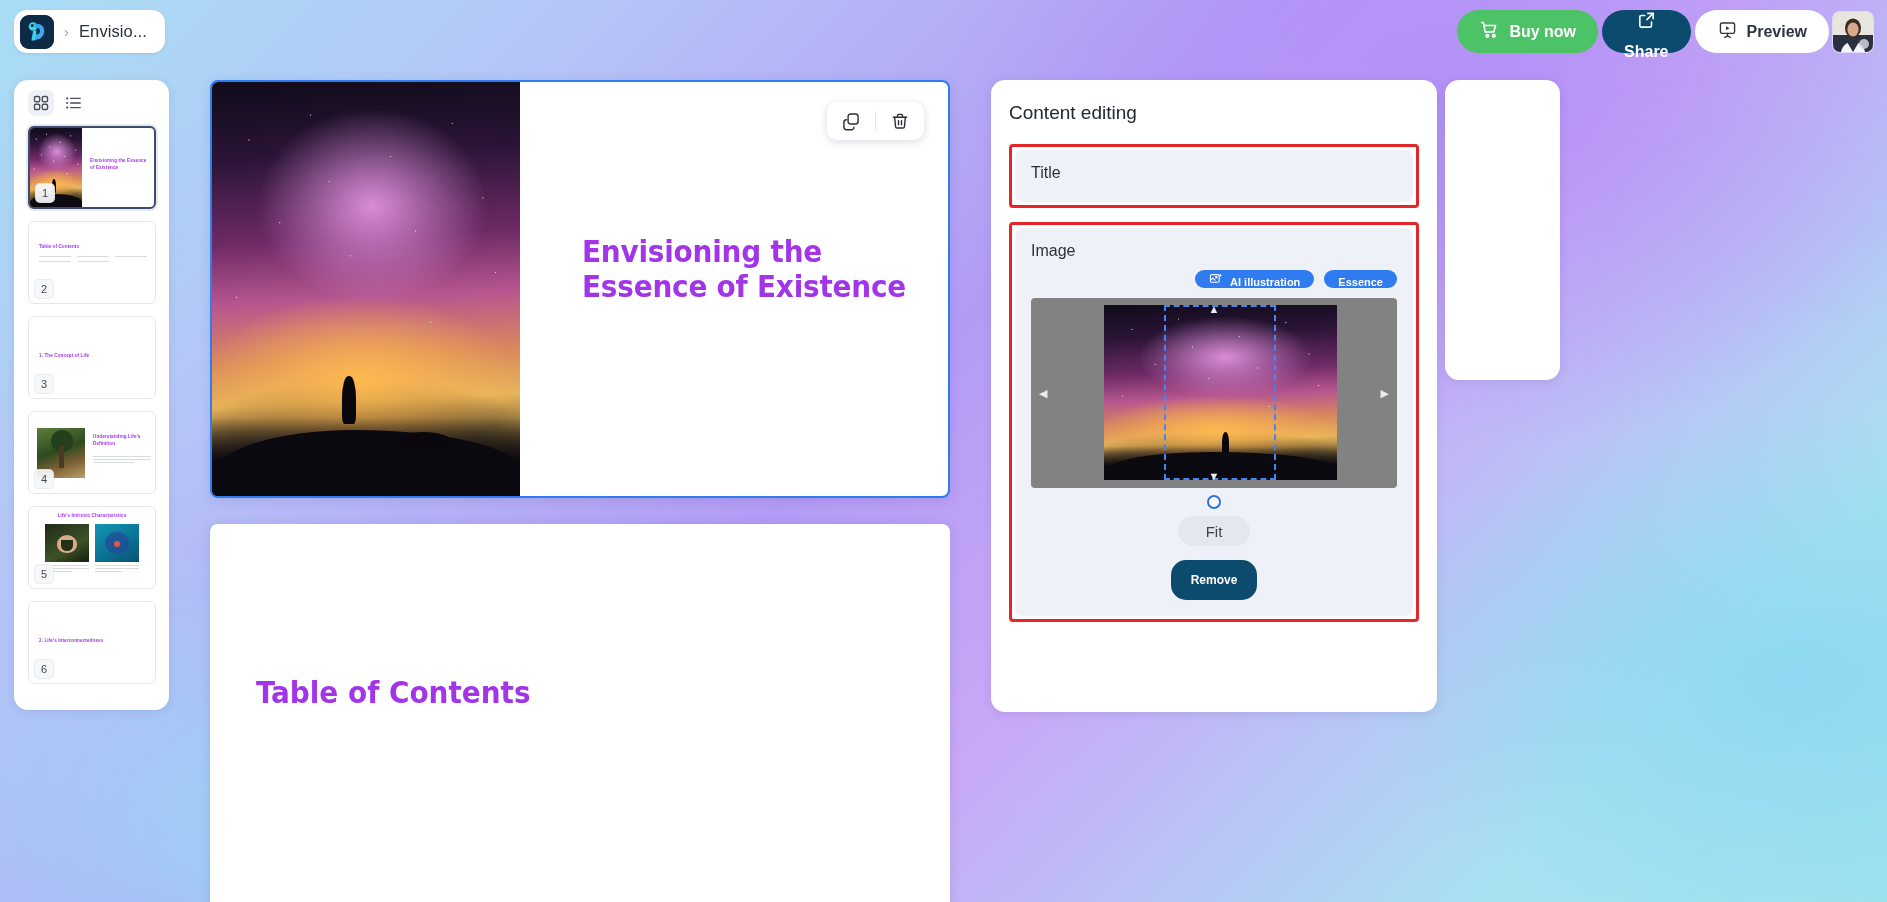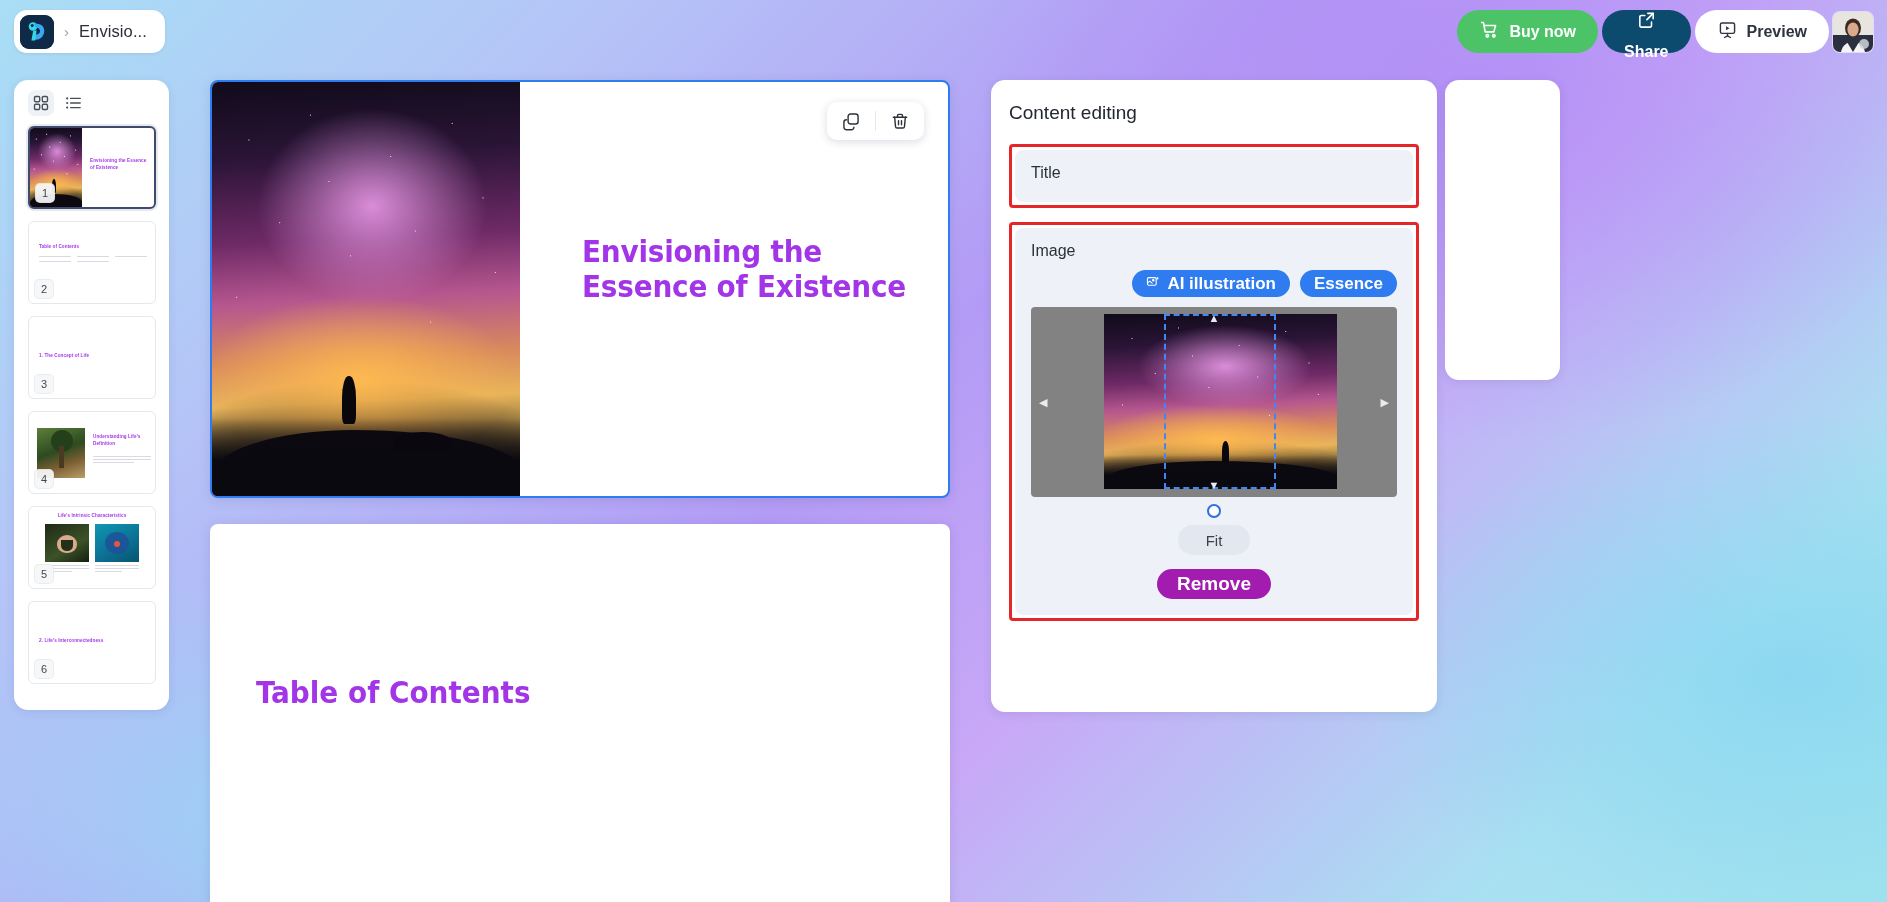--- a/index.html
+++ b/index.html
@@ -199,23 +199,23 @@
   .field-card {
     background: #eef2f8; border-radius: 8px;
     padding: 14px 16px;
   }
   .field-label { font-size: 16px; color: #2b313b; }
   .field-title { height: 52px; display: flex; }
 
   .img-card { background: #eef2f8; border-radius: 8px; padding: 14px 16px 16px 16px; }
   .img-actions { display: flex; justify-content: flex-end; gap: 10px; margin-top: 10px; }
   .pill-btn {
-    display: flex; align-items: center; gap: 7px;
-    height: 27px; padding: 0 14px; border-radius: 14px;
-    font-size: 17px; font-weight: 600; border: none; cursor: pointer; color: #fff;
+    display: flex; align-items: flex-end; gap: 7px;
+    height: 18px; padding: 0 14px; border-radius: 14px;
+    font-size: 11px; font-weight: 600; border: none; cursor: pointer; color: #fff;
   }
   .pill-btn.ai { background: #2f7bf0; }
   .pill-btn.upload { background: #2f7bf0; }
   .crop-stage {
     position: relative; margin-top: 10px;
     height: 190px; background: #828282; border-radius: 4px; overflow: hidden;
   }
   .crop-photo {
     position: absolute; left: 73px; top: 7px; width: 233px; height: 175px;
     overflow: hidden;
@@ -239,22 +239,22 @@
   .slider-fill { position: absolute; left: 0; height: 4px; background: #2f6fe4; border-radius: 2px; }
   .slider-knob {
     position: absolute; width: 14px; height: 14px; border-radius: 50%;
     background: #fff; border: 2px solid #2f6fe4; cursor: pointer;
   }
   .btn-fit {
     height: 30px; padding: 0 28px; border-radius: 15px; border: none;
     background: #e3e8f0; color: #3b414b; font-size: 15px; cursor: pointer;
   }
   .btn-remove {
-    height: 30px; padding: 0 20px; border-radius: 15px; border: none;
-    background: #a21caf; color: #fff; font-size: 19px; font-weight: 700; cursor: pointer;
+    height: 40px; padding: 0 20px; border-radius: 15px; border: none;
+    background: #0c4a6e; color: #fff; font-size: 12px; font-weight: 700; cursor: pointer;
   }
 
   
   .rail {
     position: absolute; left: 1445px; top: 80px;
     width: 115px; height: 300px;
     background: #fff; border-radius: 14px;
     box-shadow: 0 2px 10px rgba(40,40,90,.10);
     padding: 16px 10px; display: flex; flex-direction: column; gap: 6px;
   }

